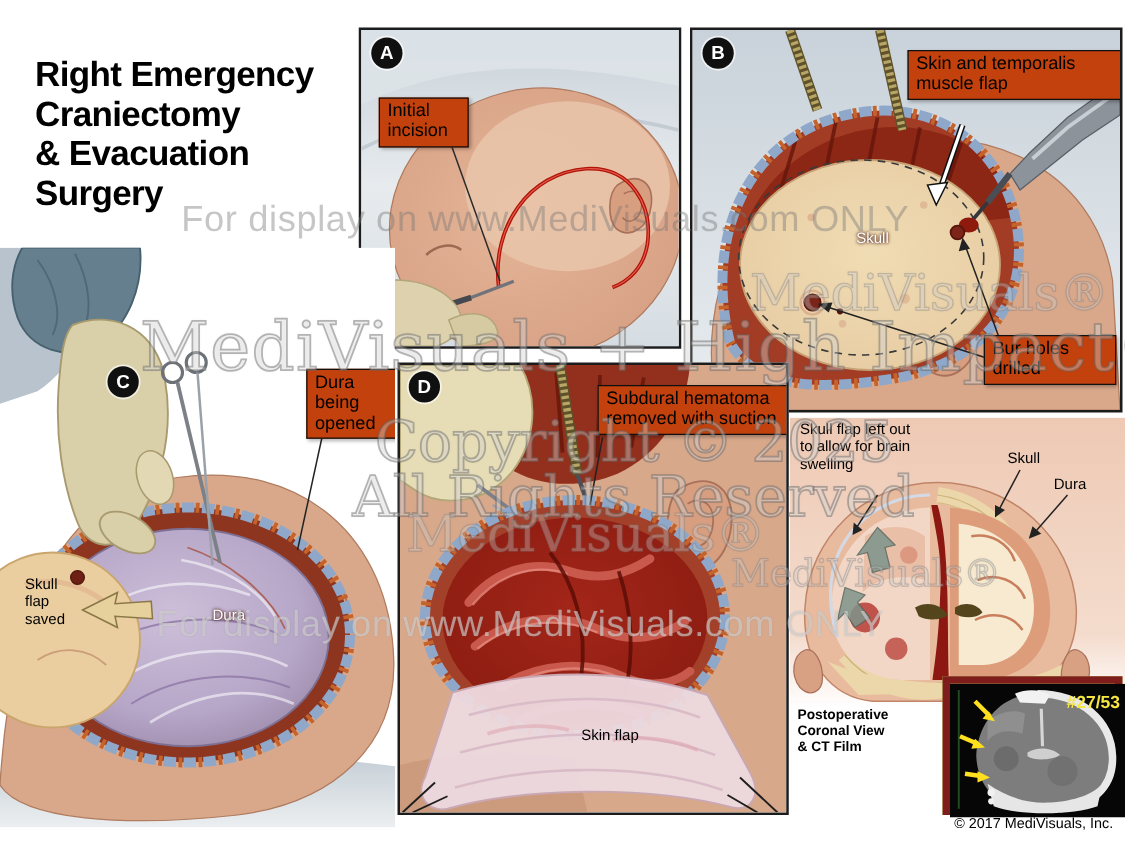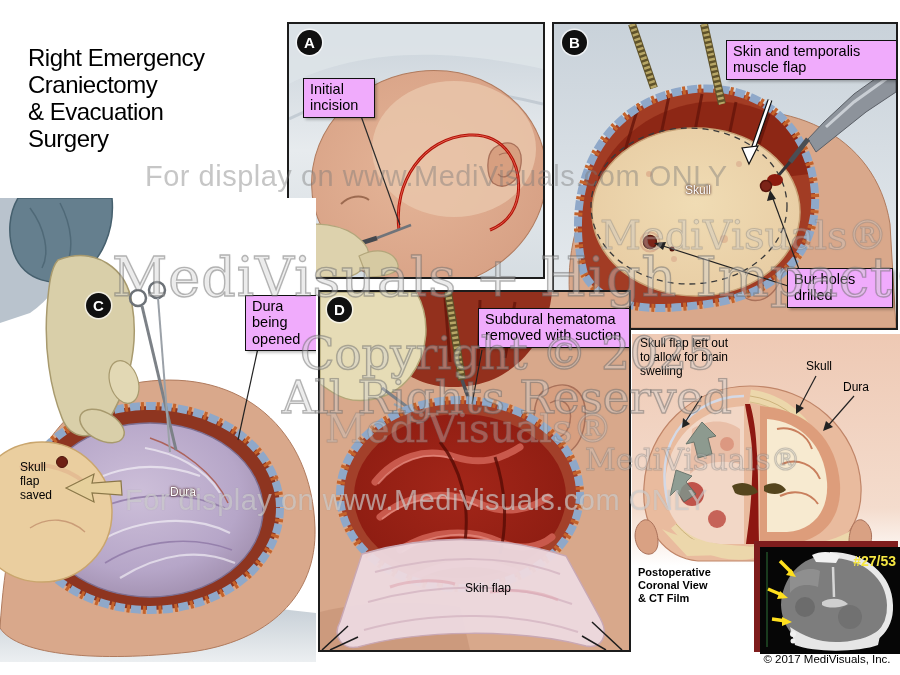--- a/index.html
+++ b/index.html
@@ -1,26 +1,26 @@
 <!DOCTYPE html>
 <html><head>
 <meta charset="utf-8">
 <style>
   html,body{margin:0;padding:0;background:#fff;}
   .canvas{position:relative;width:900px;height:675px;background:#ffffff;overflow:hidden;
           font-family:"Liberation Sans",sans-serif;color:#000;}
-  .title{position:absolute;left:28px;top:44px;font-size:24px;font-weight:normal;
+  .title{position:absolute;left:28px;top:44px;font-size:28px;font-weight:bold;
          line-height:1.13;letter-spacing:-0.5px;white-space:pre-line;}
   .panel{position:absolute;border:2px solid #1c1c1c;box-sizing:border-box;overflow:hidden;background:#fff;}
   .region{position:absolute;overflow:hidden;}
   .panel svg,.region svg{display:block;}
   .badge{position:absolute;width:25px;height:25px;border-radius:50%;background:#101010;color:#fff;
          font-weight:bold;font-size:15px;display:flex;align-items:center;justify-content:center;
          box-shadow:0 0 0 1.5px rgba(255,255,255,.65);z-index:30;}
-  .callout{position:absolute;background:#f0abfc;border:1.5px solid #101010;padding:2px 6px 3px 6px;
+  .callout{position:absolute;background:#c2410c;border:1.5px solid #101010;padding:2px 6px 3px 6px;
            font-size:14.5px;line-height:1.13;white-space:pre-line;z-index:30;
            box-shadow:1.5px 1.5px 3px rgba(0,0,0,.3);}
   .plain-label{position:absolute;font-size:12px;line-height:1.16;white-space:pre-line;z-index:30;}
   .white-label{color:#fff;text-shadow:0 0 3px rgba(70,25,15,.9),0 0 2px rgba(70,25,15,.9);}
   .caption{position:absolute;font-size:11px;font-weight:bold;line-height:1.18;white-space:pre-line;z-index:30;}
   .ct-film{position:absolute;left:754px;top:541px;width:144px;height:111px;background:#bef264;
            border:6px solid #7f1d1d;box-sizing:border-box;z-index:25;}
   .ct-credit{position:absolute;left:752px;top:653px;width:150px;font-size:11.5px;text-align:center;z-index:30;}
   .wm{position:absolute;pointer-events:none;z-index:40;white-space:nowrap;}
   .wm-sans-dark{font-size:29px;color:rgba(120,120,120,.42);letter-spacing:.5px;}

